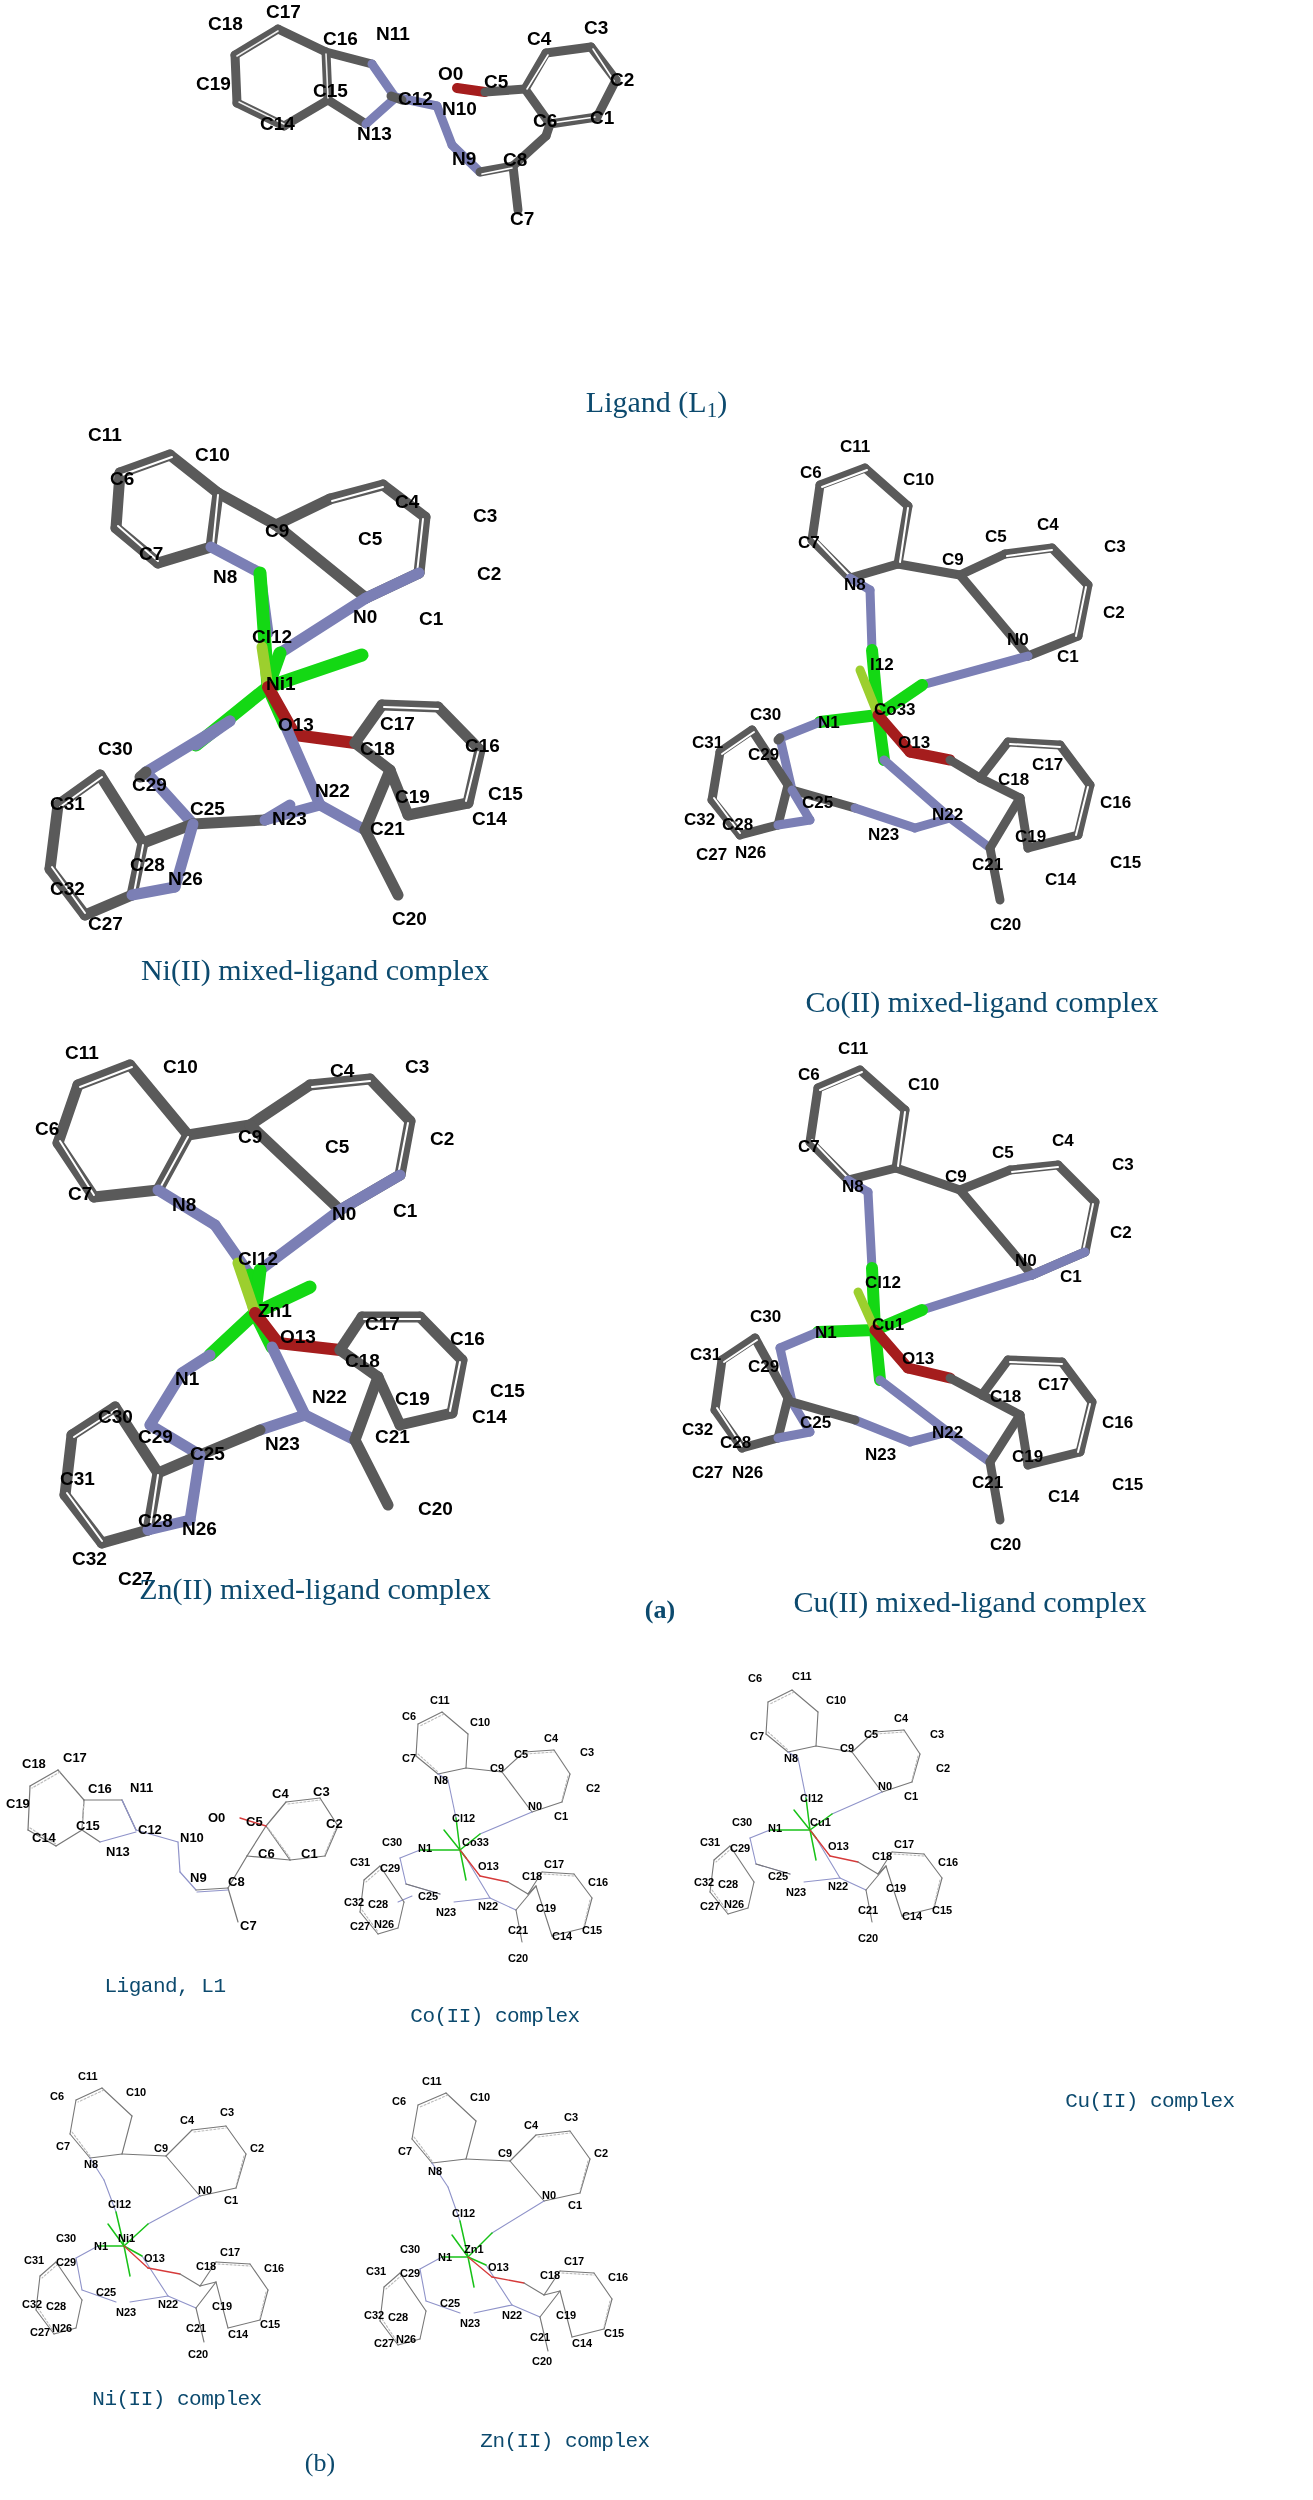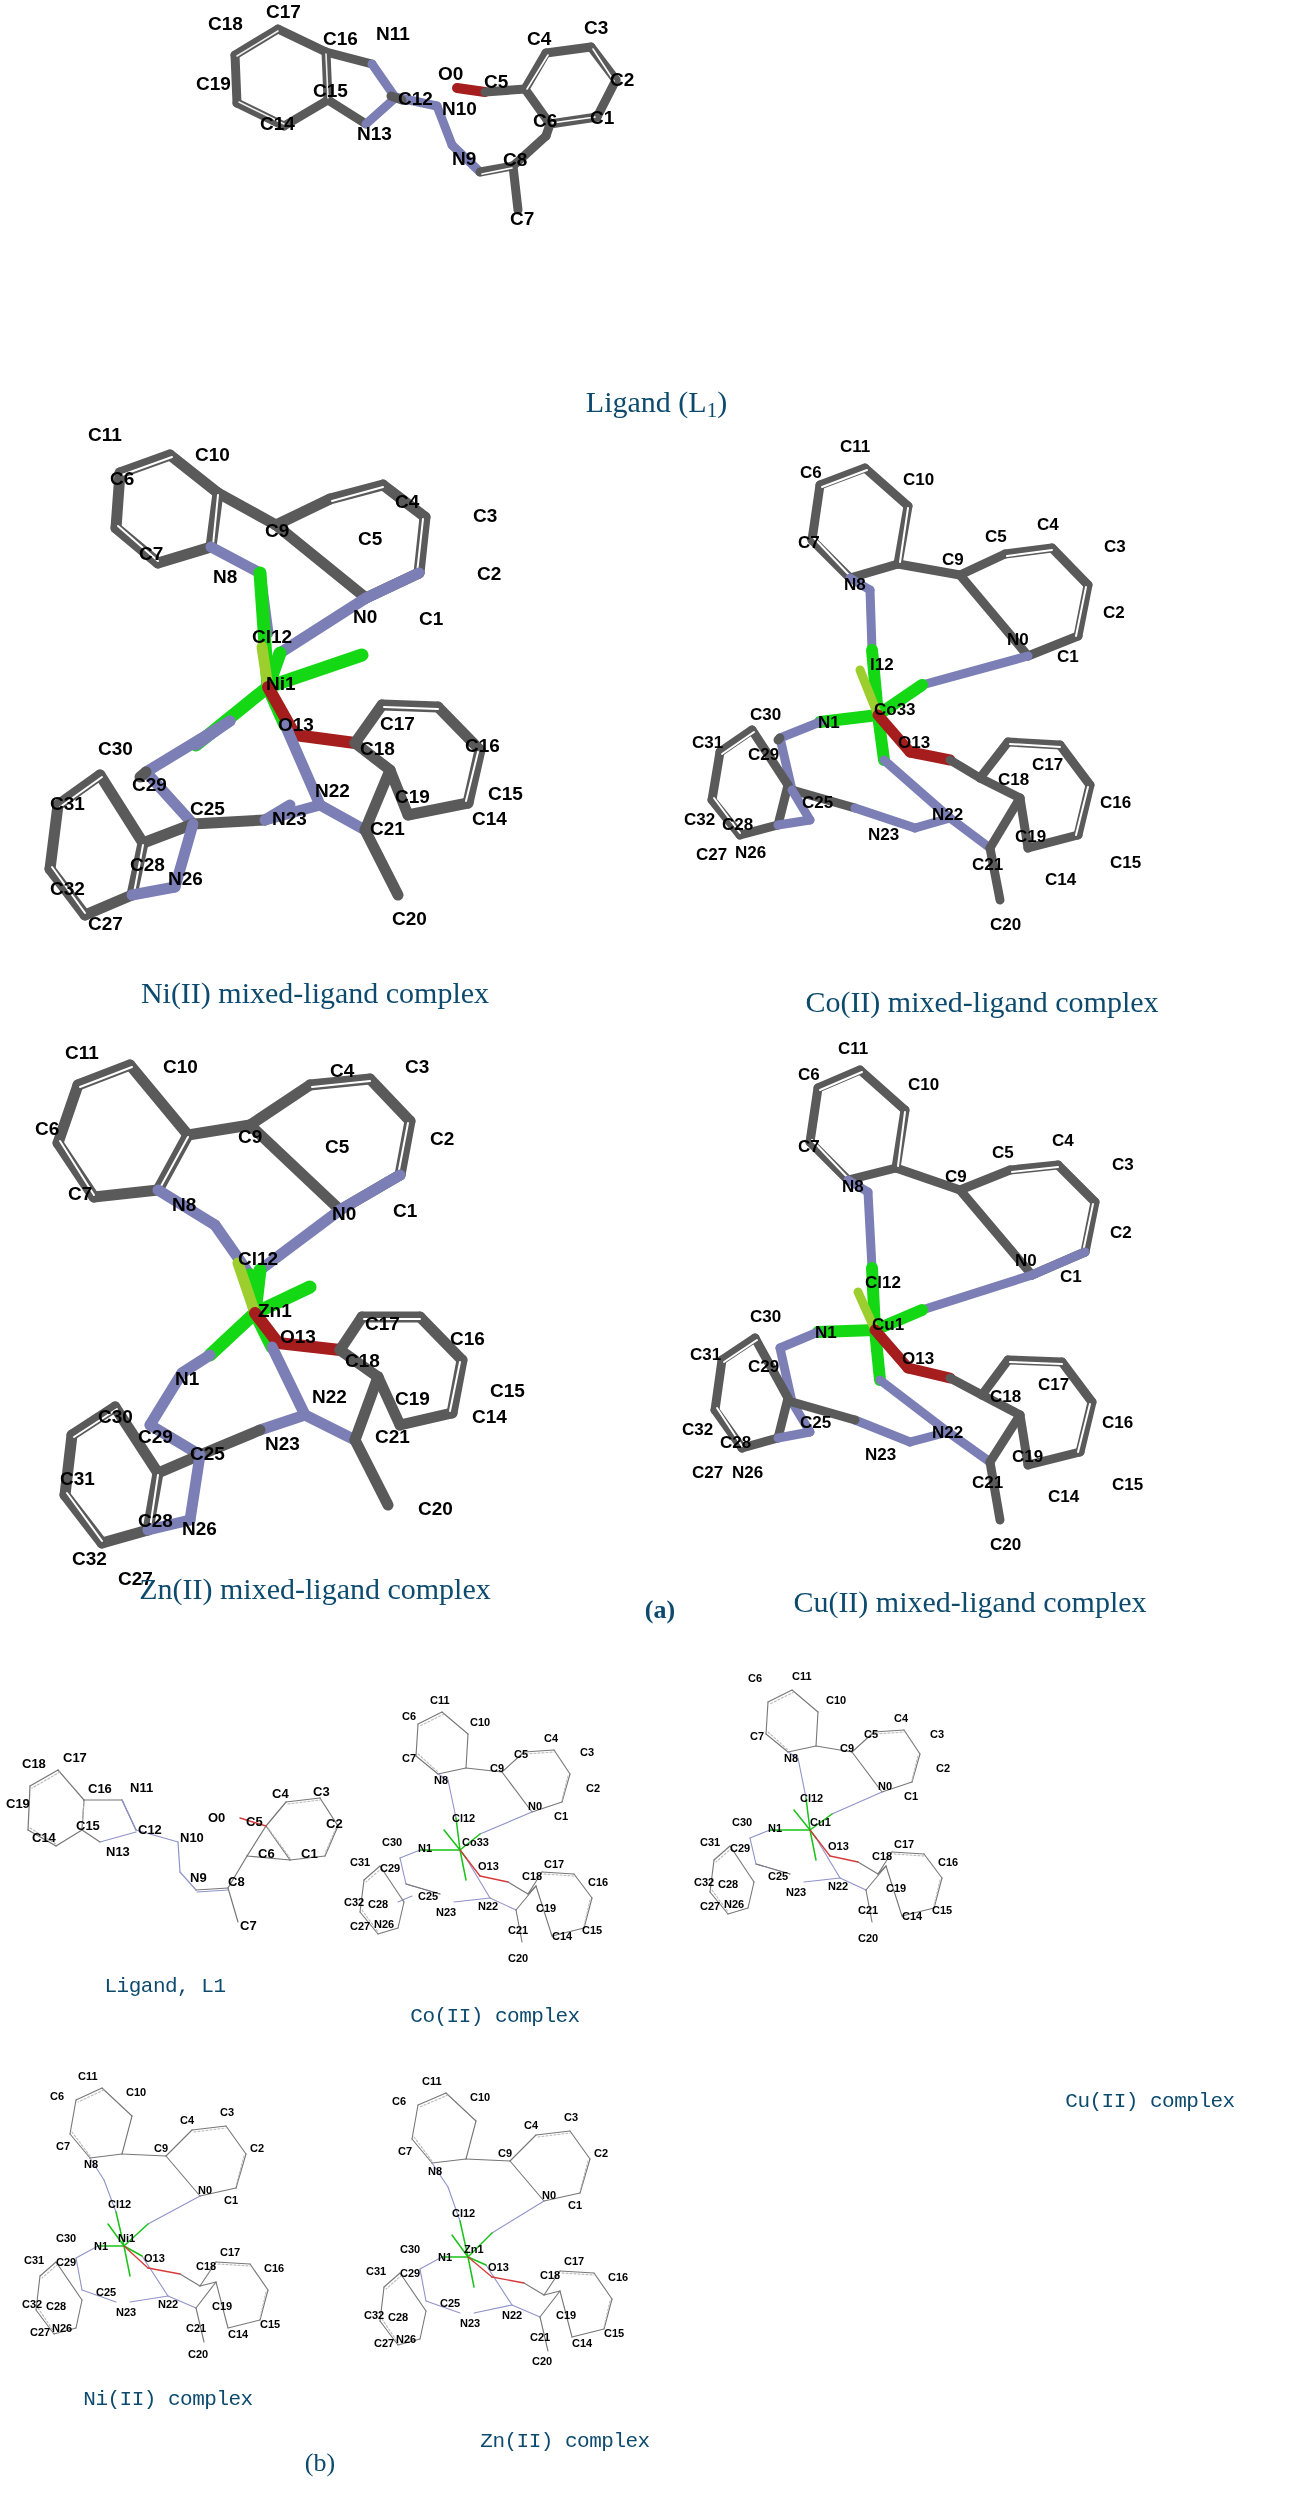--- a/index.html
+++ b/index.html
@@ -261,21 +261,21 @@
     <text class="lbl" x="462" y="400">C14</text>
     <text class="lbl" x="120" y="446">C28</text>
     <text class="lbl" x="158" y="460">N26</text>
     <text class="lbl" x="40" y="470">C32</text>
     <text class="lbl" x="78" y="505">C27</text>
     <text class="lbl" x="382" y="500">C20</text>
   </g>
 </svg>
 </div>
 
-<div class="cap cap-big" style="left:0px;top:976px;width:630px;">Ni(II) mixed-ligand complex</div>
+<div class="cap cap-big" style="left:0px;top:953px;width:630px;">Ni(II) mixed-ligand complex</div>
 
 <div class="panel" style="left:660px;top:430px;width:620px;height:530px;">
 <svg width="620" height="530" viewBox="0 0 620 530">
   <g stroke-linecap="round" fill="none">
     <g stroke="#5a5a5a" stroke-width="9">
       <path d="M 205,38 L 160,55"></path>
       <path d="M 160,55 L 152,110"></path>
       <path d="M 152,110 L 190,148"></path>
       <path d="M 190,148 L 238,134"></path>
       <path d="M 238,134 L 248,76"></path>
@@ -1086,21 +1086,21 @@
     <text x="200" y="196">C17</text>
     <text x="244" y="212">C16</text>
     <text x="192" y="250">C19</text>
     <text x="166" y="272">C21</text>
     <text x="208" y="278">C14</text>
     <text x="240" y="268">C15</text>
     <text x="168" y="298">C20</text>
   </g>
 </svg>
 </div>
-<div class="cap cap-small" style="left:3px;top:2388px;width:330px;">Ni(II) complex</div>
+<div class="cap cap-small" style="left:12px;top:2388px;width:330px;">Ni(II) complex</div>
 
 <div class="panel" style="left:360px;top:2065px;width:350px;height:300px;">
 <svg width="350" height="300" viewBox="0 0 350 300">
   <g fill="none" stroke-linecap="round" stroke-width="1.1">
     <g stroke="#777777">
       <path d="M 86,28 L 58,40"></path>
           <path d="M 58,40 L 52,74"></path>
       <path d="M 52,74 L 72,98"></path>
           <path d="M 72,98 L 106,94"></path>
       <path d="M 106,94 L 116,56"></path>

